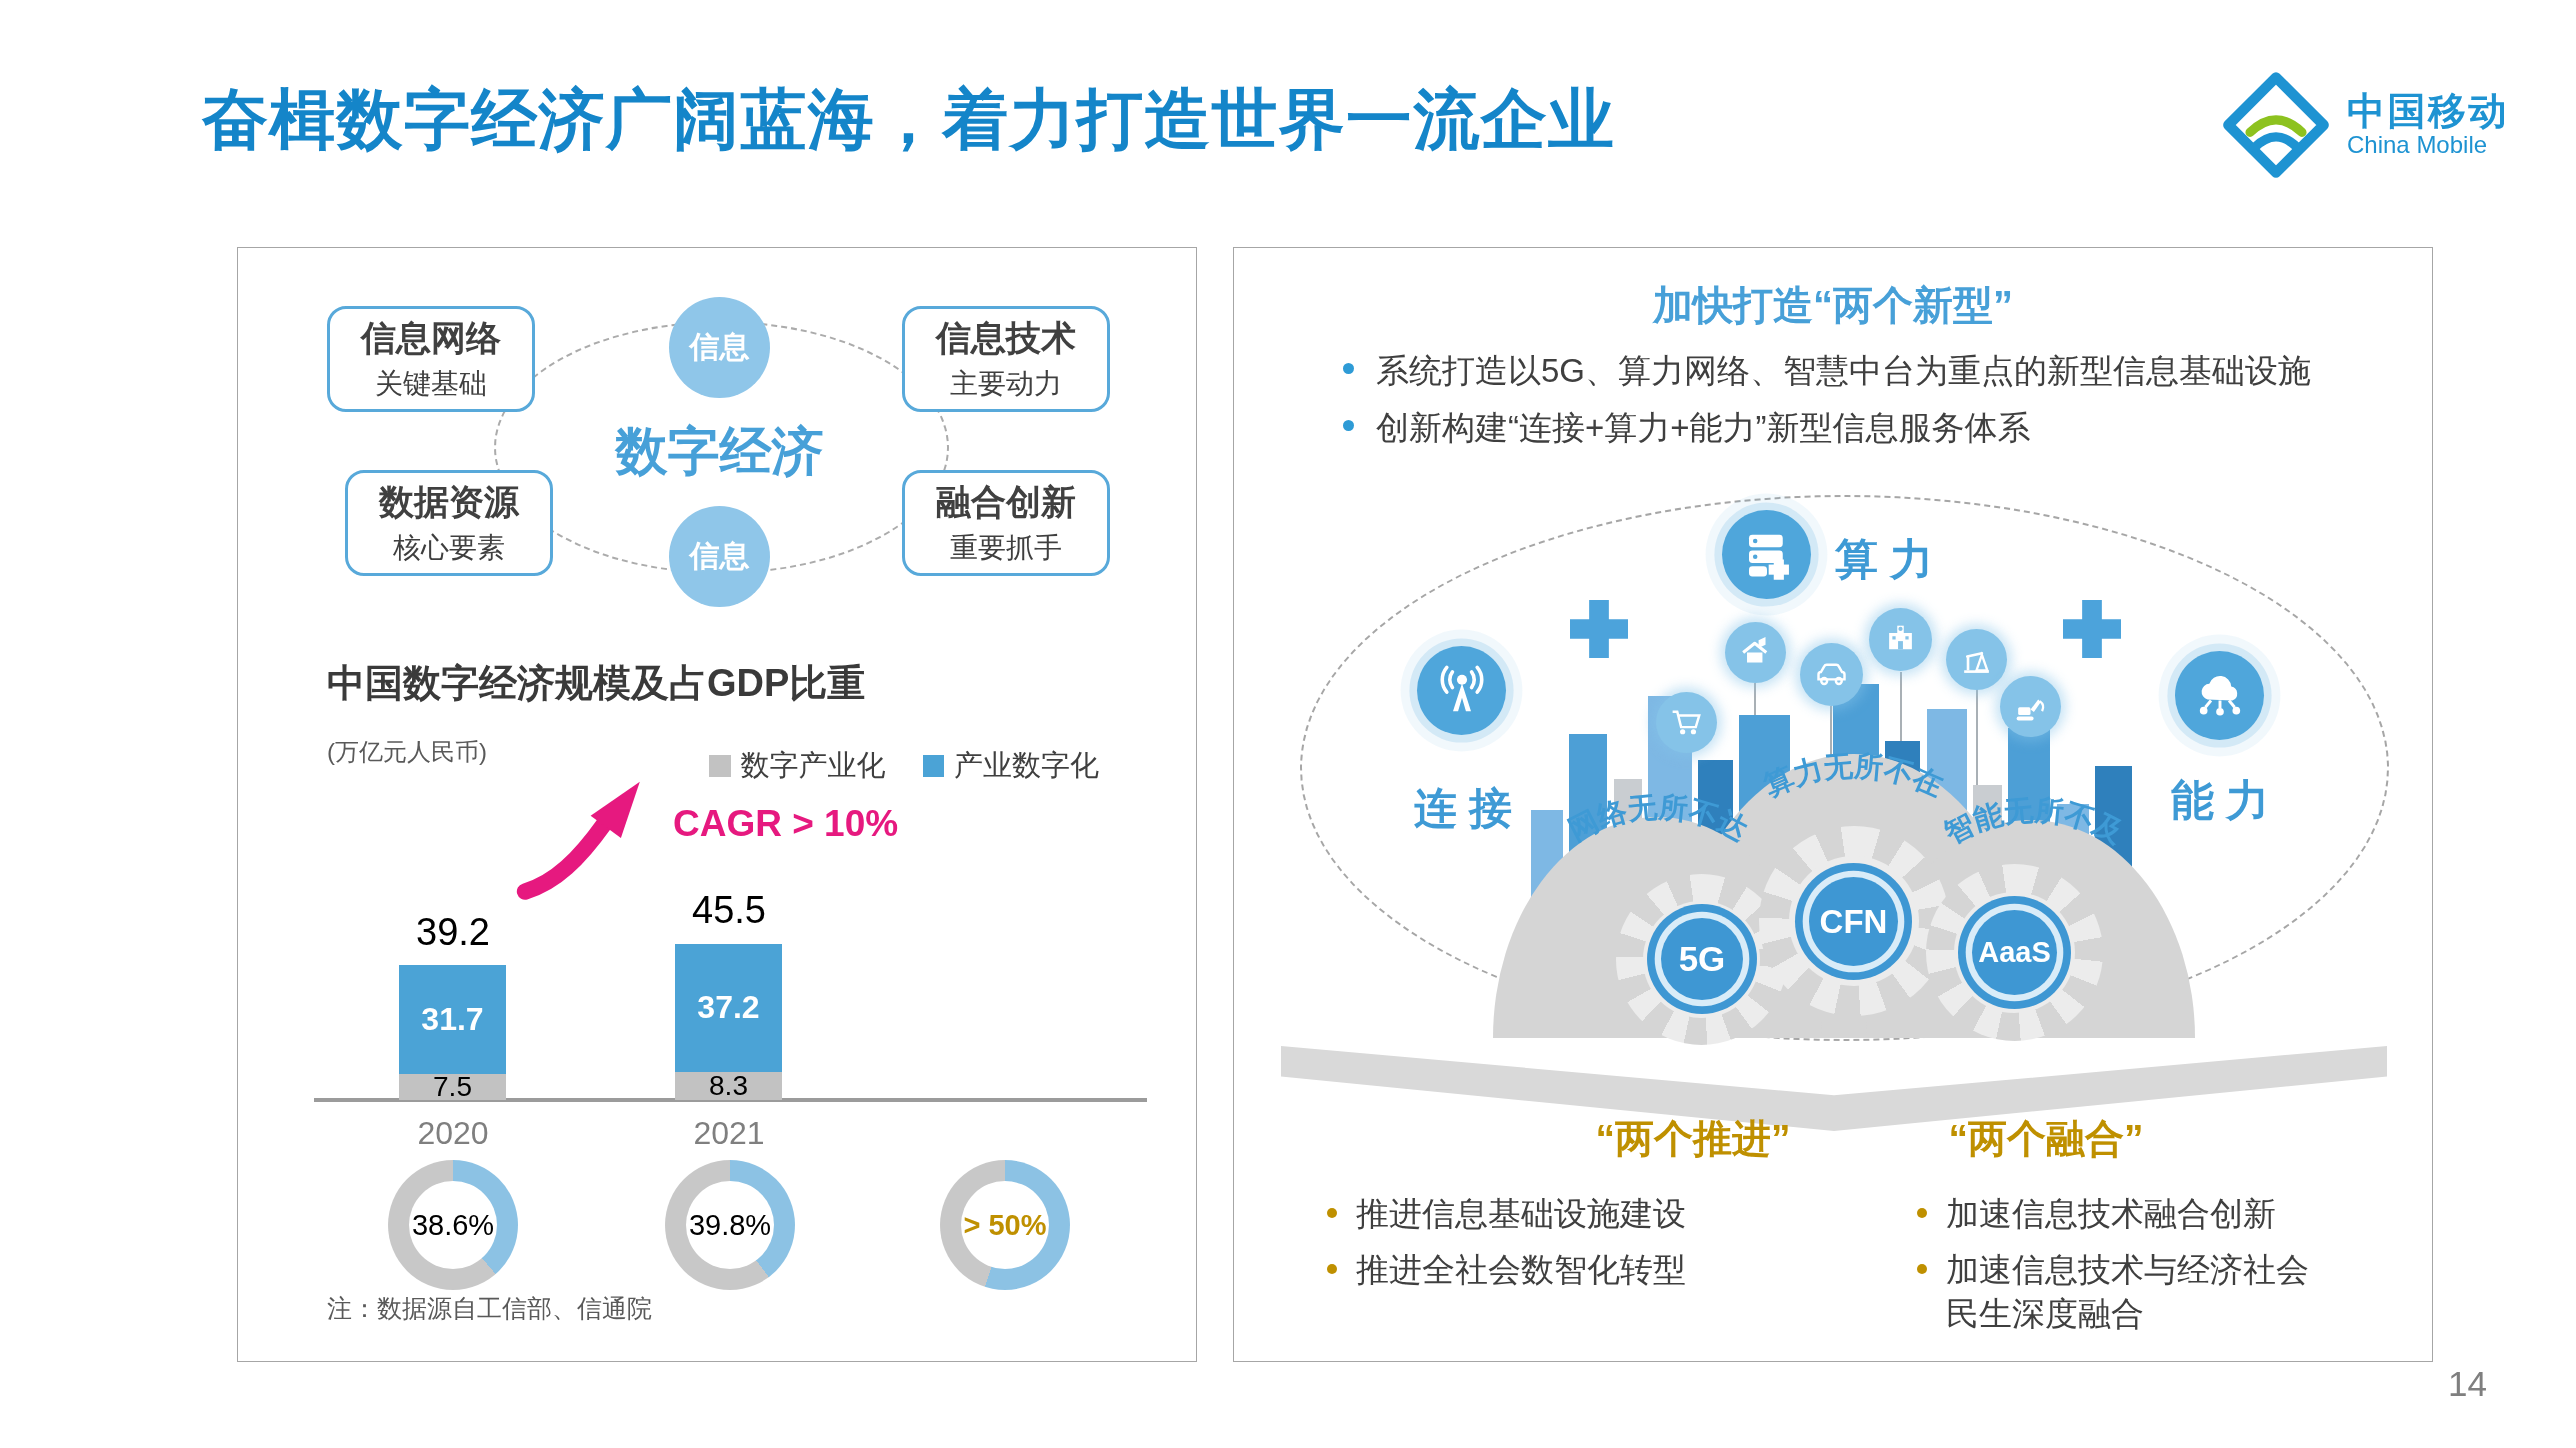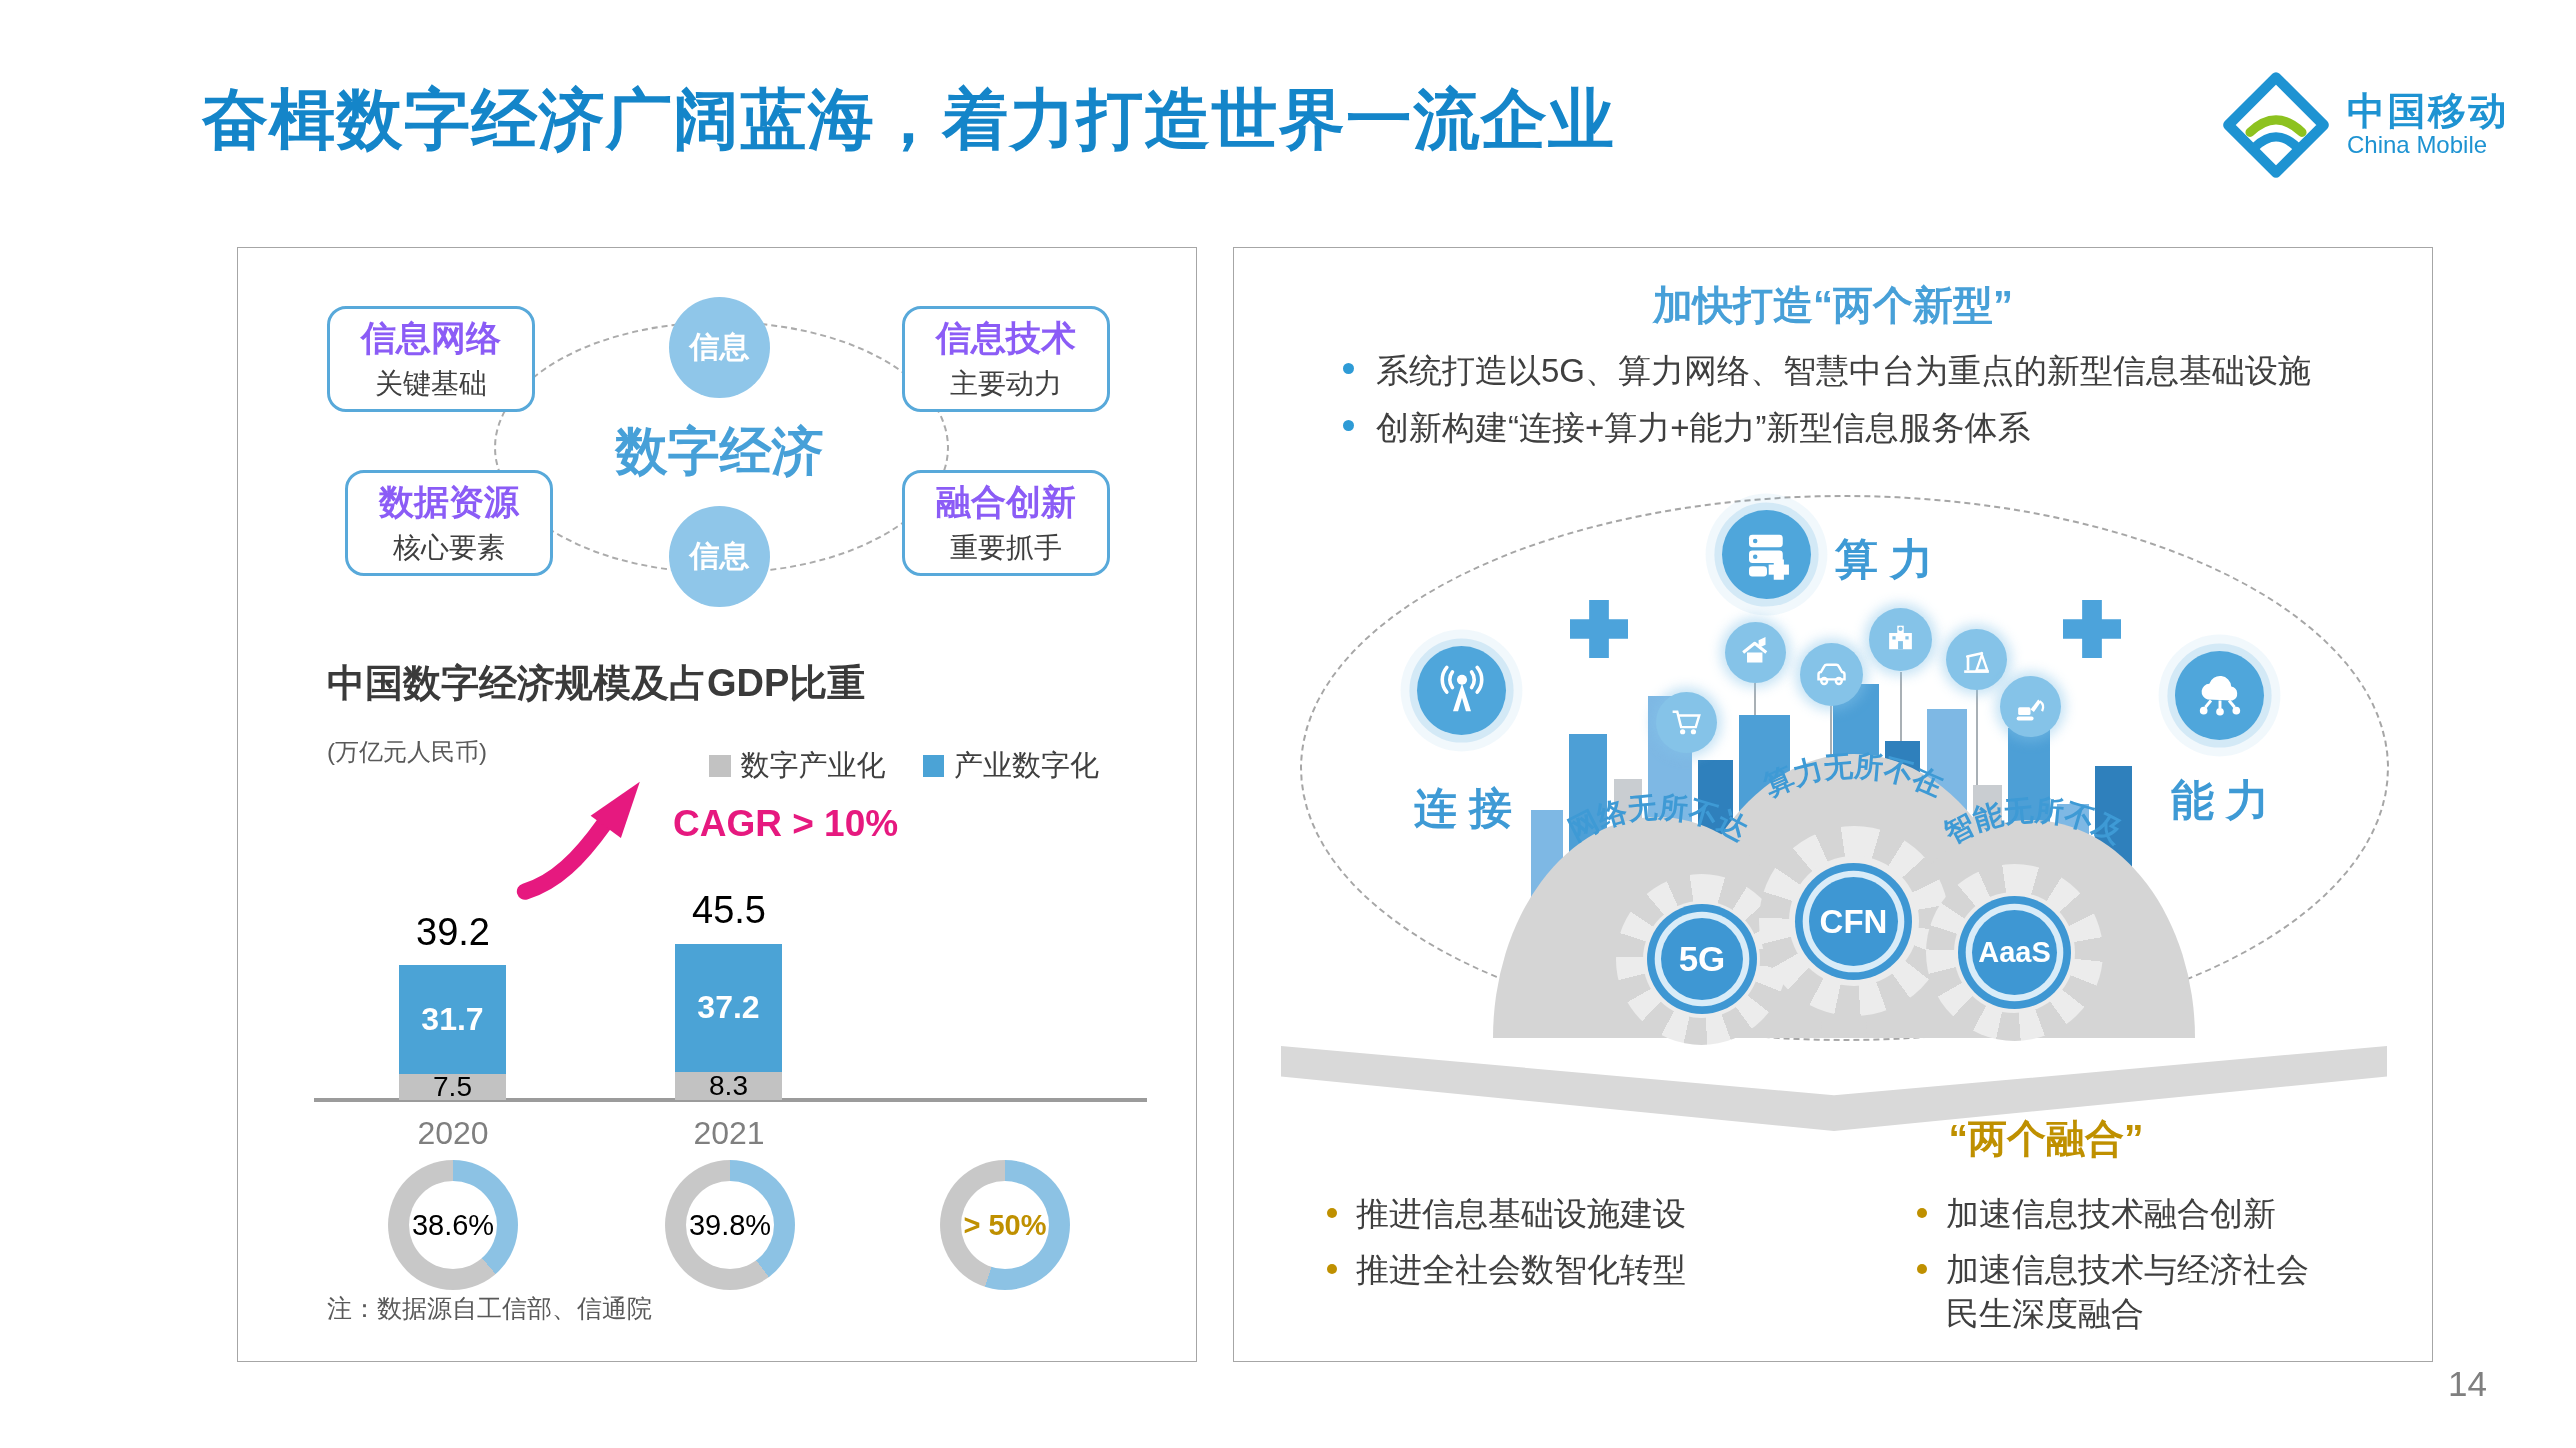--- a/index.html
+++ b/index.html
@@ -17,21 +17,21 @@
   
   .panel{position:absolute;top:247px;height:1113px;background:#fff;border:1.9px solid #A6A6A6;}
   #left-panel{left:237px;width:958px;}
   #right-panel{left:1233px;width:1198px;}
 
   
   .d-ellipse{position:absolute;left:256px;top:73px;width:451px;height:249px;
              border:2.5px dashed #ABABAB;border-radius:50%;}
   .node{position:absolute;width:202px;height:100px;border:3.8px solid #58A9DA;border-radius:19px;
         background:#fff;display:flex;flex-direction:column;align-items:center;justify-content:center;gap:2.5px;}
-  .node .t{font-size:35px;font-weight:bold;color:#8b5cf6;}
+  .node .t{font-size:35px;font-weight:bold;color:#404040;}
   .node .s{font-size:28px;color:#3F3F3F;}
   .center-label{position:absolute;left:355px;top:169px;width:253px;text-align:center;
                 font-size:52px;font-weight:bold;color:#47A0D8;}
   .flow{position:absolute;left:431px;width:101px;height:101px;border-radius:50%;background:#8FC6E9;
         color:#fff;font-size:30px;font-weight:bold;display:flex;align-items:center;justify-content:center;}
 
   
   .c-title{position:absolute;left:89px;top:410px;font-size:38px;font-weight:bold;color:#3A3A3A;}
   .c-unit{position:absolute;left:89px;top:488px;font-size:24px;color:#595959;}
   .legend{position:absolute;left:471px;top:498px;display:flex;gap:37px;font-size:29px;color:#3F3F3F;}
@@ -359,20 +359,21 @@
       </defs>
     <text><textPath href="#arc3" startOffset="50%" text-anchor="middle">智能无所不及</textPath></text>
   </svg>
 
   <div class="badge" style="left:427px;top:670px;width:82px;height:82px;font-size:35px;">5G</div>
   <div class="badge" style="left:575px;top:629px;width:89px;height:89px;font-size:33px;">CFN</div>
   <div class="badge" style="left:738px;top:662px;width:85px;height:85px;font-size:29px;">AaaS</div>
 
   <div class="chevron"></div>
 
+  <div class="sec-h sh0">“两个推进”</div>
   <div class="sec-h sh1">“两个融合”</div>
 
   <div class="gb lb0">
     <span class="dot"></span>
     <span class="txt">推进信息基础设施建设</span>
   </div>
   <div class="gb lb1">
     <span class="dot"></span>
     <span class="txt">推进全社会数智化转型</span>
   </div>

